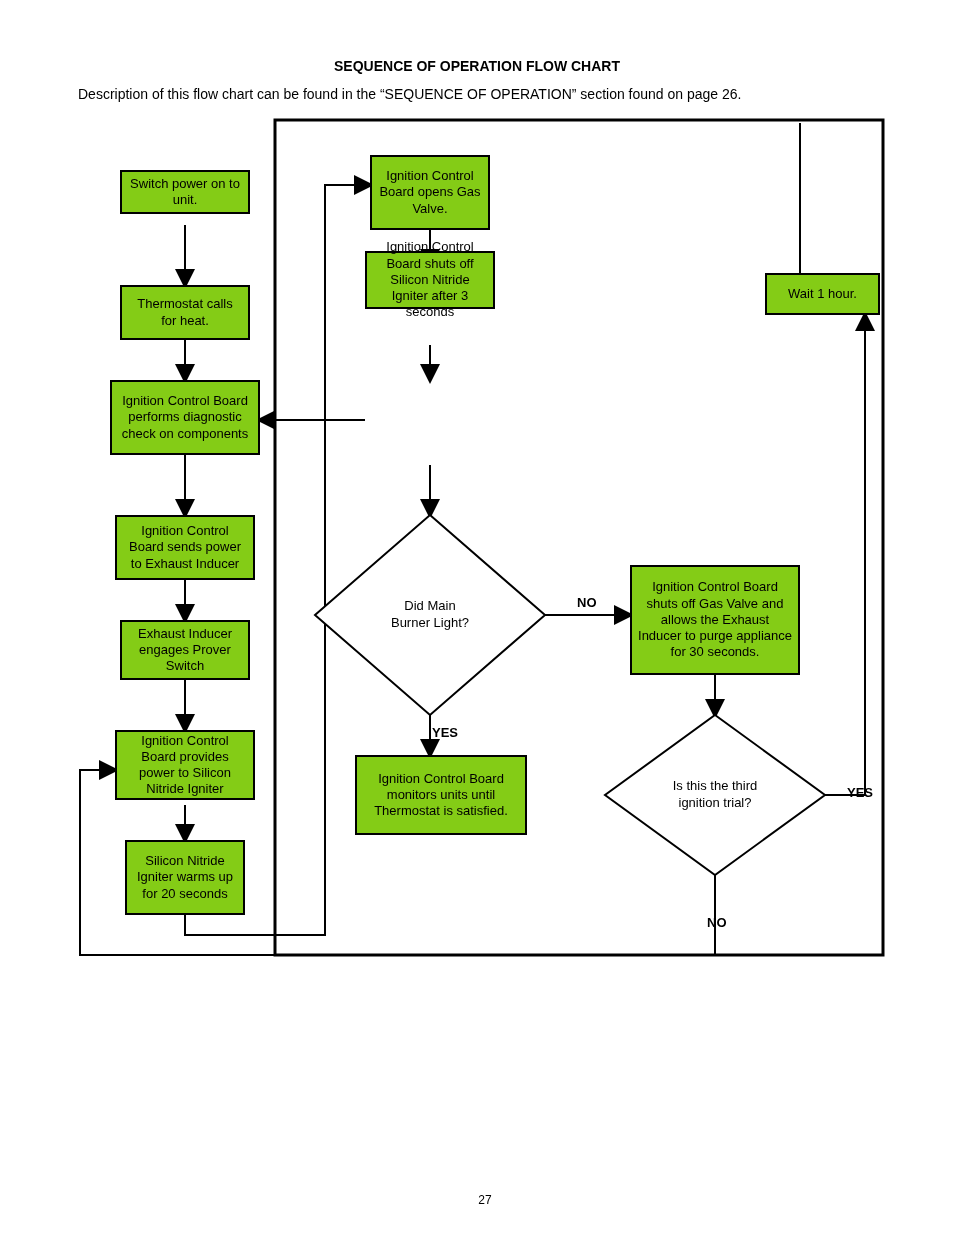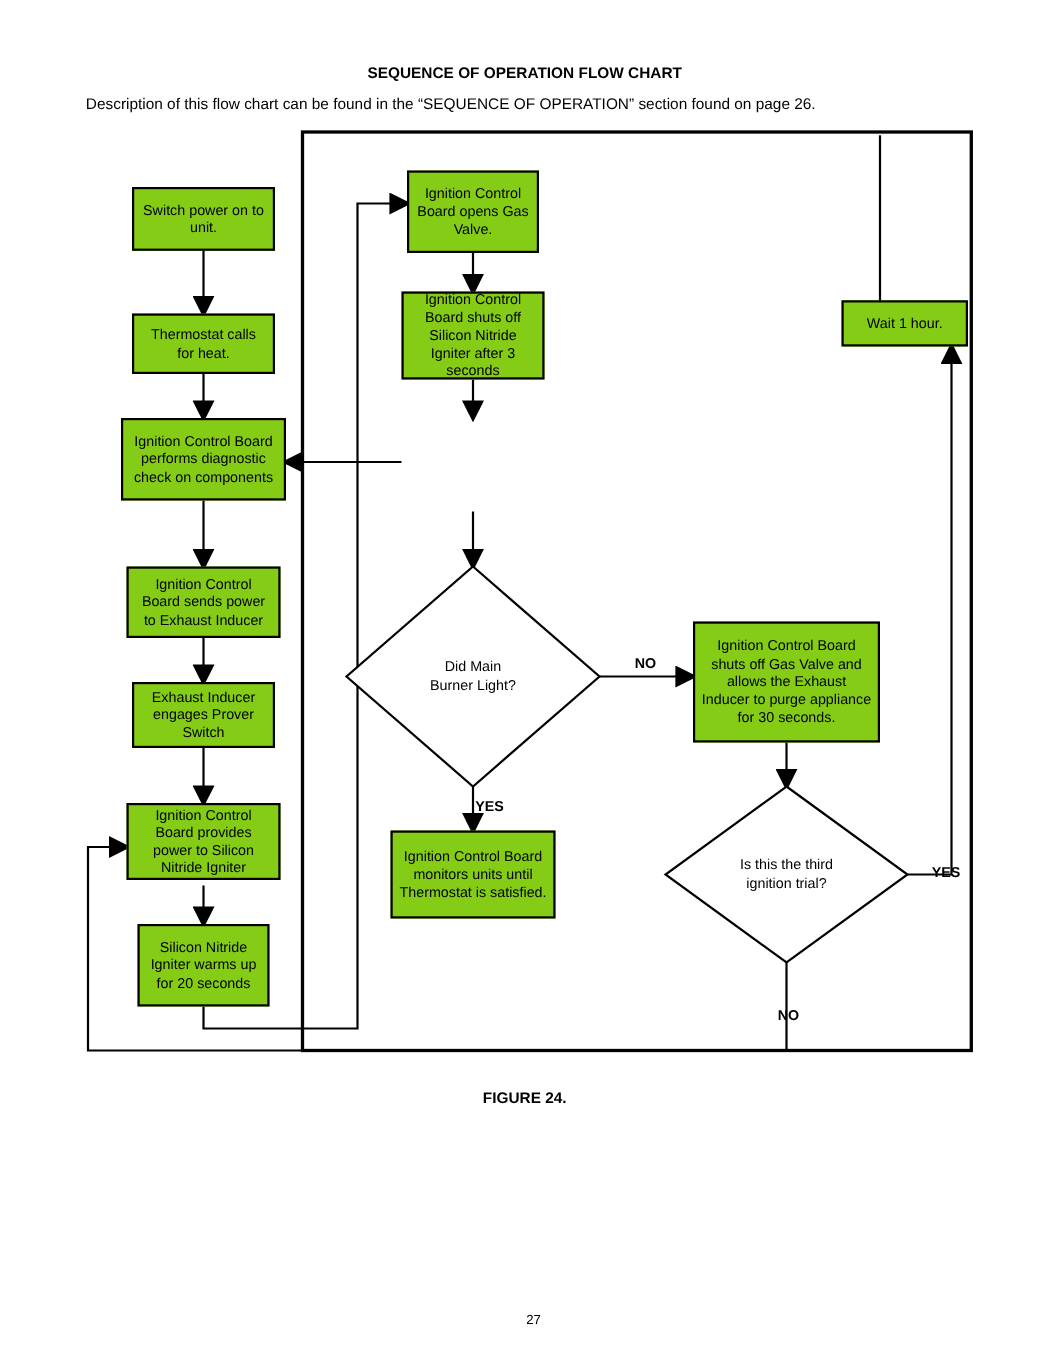--- a/index.html
+++ b/index.html
@@ -62,37 +62,36 @@
       <polyline points="750,680 790,680 790,200" fill="none" stroke="#000" stroke-width="2" marker-end="url(#ah)"></polyline>
 
       <line x1="290" y1="305" x2="185" y2="305" stroke="#000" stroke-width="2" marker-end="url(#ah)"></line>
 
       <polyline points="640,760 640,840 5,840 5,655 40,655" fill="none" stroke="#000" stroke-width="2" marker-end="url(#ah)"></polyline>
 
       <line x1="725" y1="165" x2="725" y2="8" stroke="#000" stroke-width="2"></line>
 
     </svg>
 
-    <div class="box" style="left:45px;top:55px;width:130px;height:58px">Switch power on to unit.</div>
+    <div class="box" style="left:45px;top:55px;width:130px;height:44px">Switch power on to unit.</div>
     <div class="box" style="left:35px;top:265px;width:150px;height:75px">Ignition Control Board performs diagnostic check on components</div>
     <div class="box" style="left:45px;top:170px;width:130px;height:55px">Thermostat calls for heat.</div>
     <div class="box" style="left:40px;top:400px;width:140px;height:65px">Ignition Control Board sends power to Exhaust Inducer</div>
     <div class="box" style="left:45px;top:505px;width:130px;height:60px">Exhaust Inducer engages Prover Switch</div>
     <div class="box" style="left:40px;top:615px;width:140px;height:70px">Ignition Control Board provides power to Silicon Nitride Igniter</div>
     <div class="box" style="left:50px;top:725px;width:120px;height:75px">Silicon Nitride Igniter warms up for 20 seconds</div>
 
     <div class="box" style="left:295px;top:40px;width:120px;height:75px">Ignition Control Board opens Gas Valve.</div>
-    <div class="box" style="left:290px;top:150px;width:130px;height:80px">Ignition Control Board shuts off Silicon Nitride Igniter after 3 seconds</div>
-    <div class="box" style="left:280px;top:640px;width:150px;height:80px">Ignition Control Board monitors units until Thermostat is satisfied.</div>
+    <div class="box" style="left:290px;top:136px;width:130px;height:58px">Ignition Control Board shuts off Silicon Nitride Igniter after 3 seconds</div>
+    <div class="box" style="left:280px;top:640px;width:172px;height:80px">Ignition Control Board monitors units until Thermostat is satisfied.</div>
 
     <div class="box" style="left:690px;top:158px;width:115px;height:42px">Wait 1 hour.</div>
     <div class="box" style="left:555px;top:450px;width:170px;height:110px">Ignition Control Board shuts off Gas Valve and allows the Exhaust Inducer to purge appliance for 30 seconds.</div>
 
     <div class="label" style="left:340px;top:610px">YES</div>
     <div class="label" style="left:485px;top:480px">NO</div>
     <div class="label" style="left:755px;top:670px">YES</div>
     <div class="label" style="left:615px;top:800px">NO</div>
 
   </div>
 
-  <div class="figcap">FIGURE 24.</div>
   <div class="pagenum">27</div>
 </div>
 
 </body></html>

